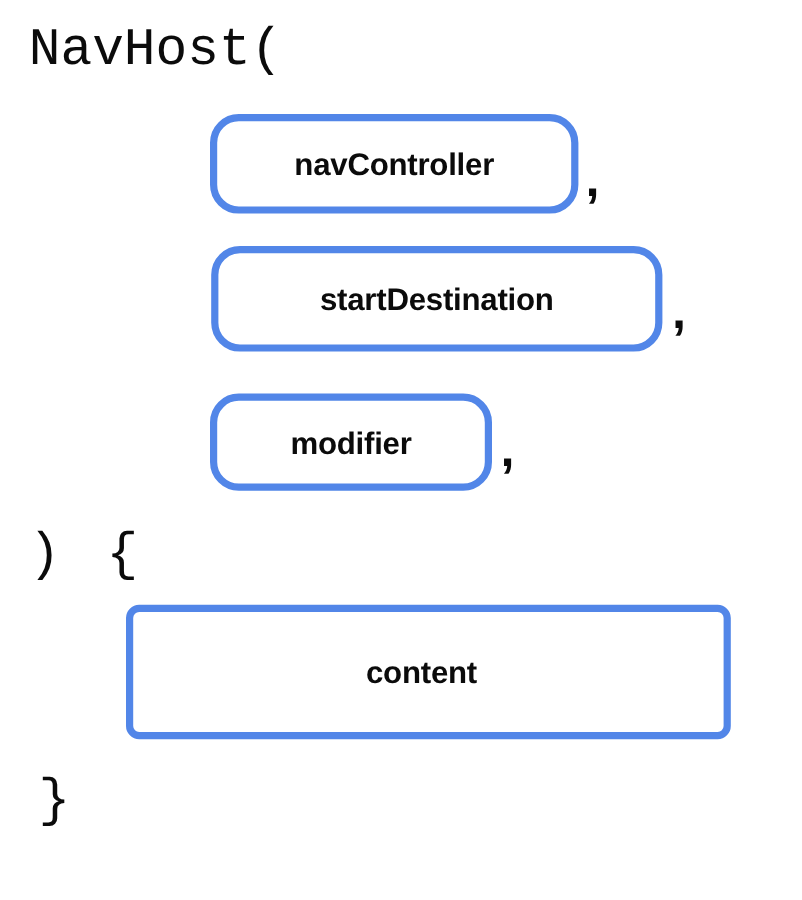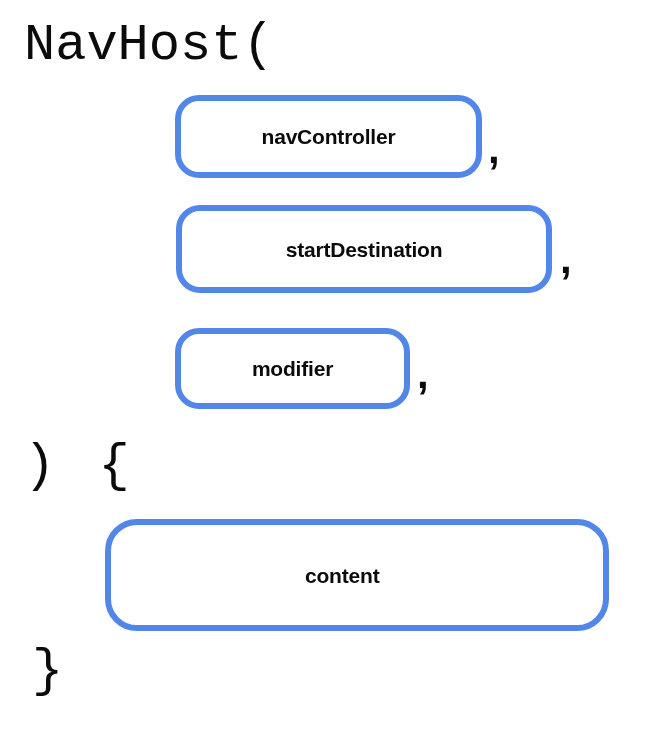--- a/index.html
+++ b/index.html
@@ -13,21 +13,21 @@
     height: 750px;
     background: #ffffff;
     overflow: hidden;
     font-family: "Liberation Sans", sans-serif;
   }
 
   
   .code-token {
     position: absolute;
     font-family: "Liberation Mono", "DejaVu Sans Mono", monospace;
-    font-size: 52px;
+    font-size: 44px;
     font-weight: 400;
     color: #0b0b0b;
     line-height: 1;
     white-space: pre;
     letter-spacing: 0px;
   }
   #tok-navhost { left: 24px;  top: 20px; }
   #tok-closeparen-brace { left: 24px; top: 441px; letter-spacing: 6px; }
   #tok-closebrace { left: 32px; top: 646px; }
 
@@ -39,35 +39,35 @@
     border-style: solid;
     border-width: 6px;
     border-color: #5286e8;
     border-radius: 24px;
     display: flex;
     align-items: center;
     justify-content: center;
   }
   .pill-label {
     font-family: "Liberation Sans", sans-serif;
-    font-size: 21px;
+    font-size: 26px;
     font-weight: 600;
     color: #0b0b0b;
     line-height: 1;
     white-space: nowrap;
     letter-spacing: -0.2px;
   }
 
   #pill-navcontroller   { left: 175px; top: 95px;  width: 307px; height: 83px; }
   #pill-startdestination{ left: 176px; top: 205px; width: 376px; height: 88px; }
   #pill-modifier        { left: 175px; top: 328px; width: 235px; height: 81px; }
 
   #pill-content {
-    left: 105px; top: 519px; width: 504px; height: 112px;
-    border-radius: 32px;
+    left: 105px; top: 504px; width: 504px; height: 112px;
+    border-radius: 11px;
     justify-content: flex-start;
   }
   #pill-content .pill-label {
     padding-left: 194px;
   }
 
   
   .comma {
     position: absolute;
     font-family: "Liberation Sans", sans-serif;

